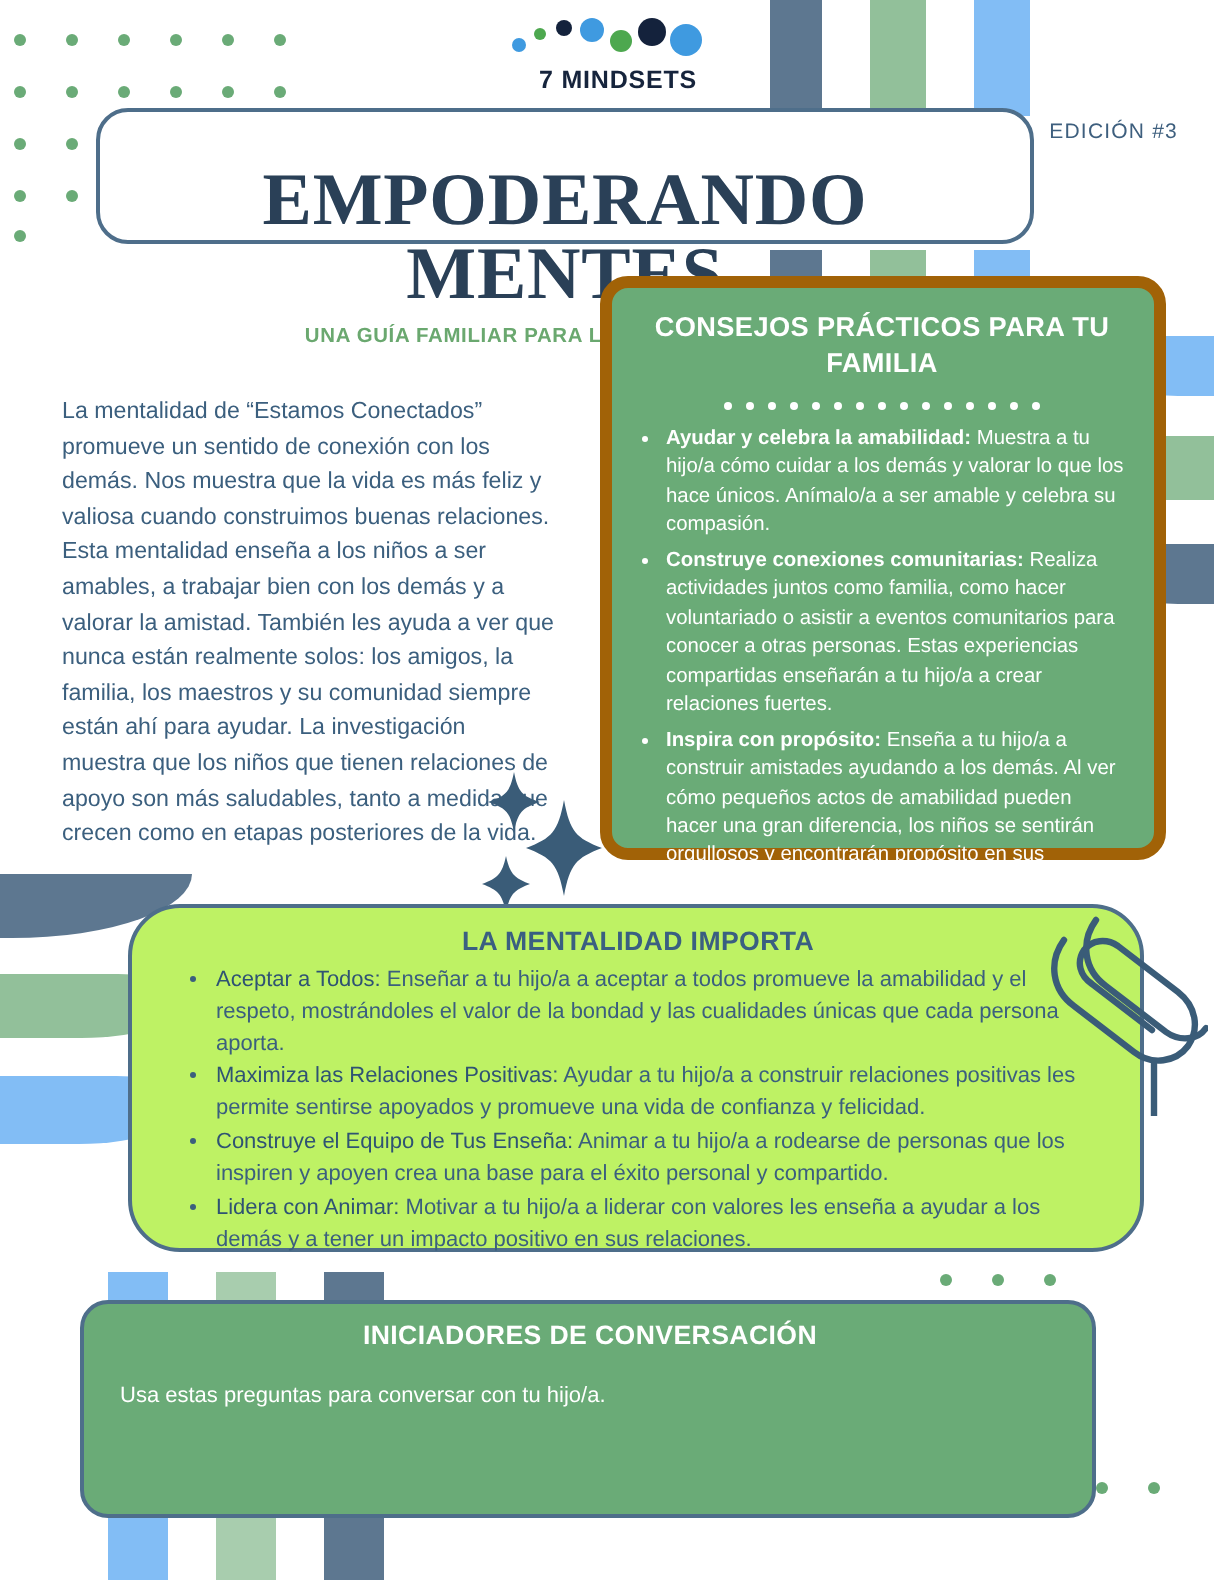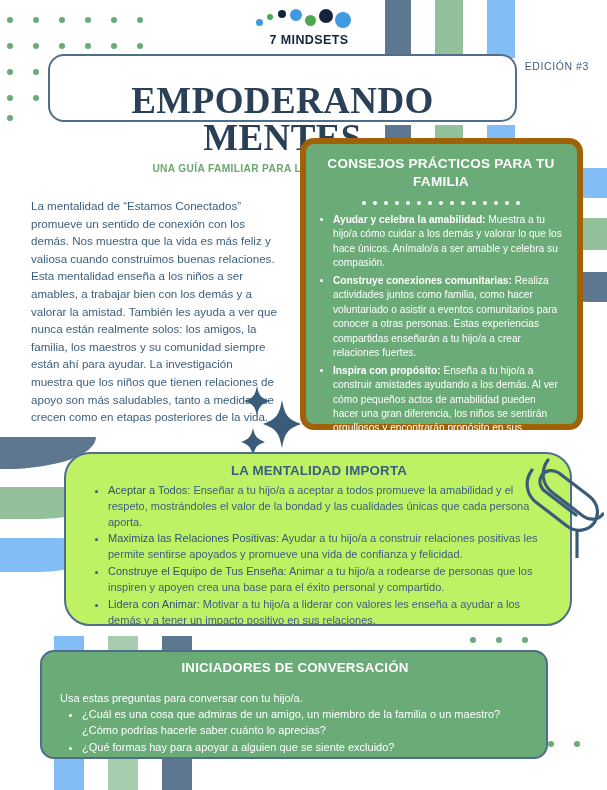--- a/index.html
+++ b/index.html
@@ -283,23 +283,19 @@
     <g fill="none" stroke="#3a5c78" stroke-width="3.2" stroke-linecap="round">
       <path d="M14 22 C6 33 8 47 19 55 L49 78 C58 85 70 83 76 75 C82 66 80 55 71 48 L41 25 C35 21 28 22 24 27 C20 33 22 40 28 44 L58 67"></path>
       <path d="M30 12 C22 23 24 37 35 45 L65 68 C72 73 81 72 85 66"></path>
       <line x1="59" y1="84" x2="59" y2="110"></line>
     </g>
   </svg>
 
   <div class="starters">
     <div class="starters-title">INICIADORES DE CONVERSACIÓN</div>
     <div class="starters-intro">Usa estas preguntas para conversar con tu hijo/a.</div>
-    <ul>
-      <li>¿Cuál es una cosa que admiras de un amigo, un miembro de la familia o un maestro? ¿Cómo podrías hacerle saber cuánto lo aprecias?</li>
-      <li>¿Qué formas hay para apoyar a alguien que se siente excluido?</li>
-    </ul>
   </div>
 
   <div class="deco" style="left:54px;top:759px;width:30px;height:31px;background:#82bdf5;"></div>
   <div class="deco" style="left:108px;top:759px;width:30px;height:31px;background:#a8cdae;"></div>
   <div class="deco" style="left:162px;top:759px;width:30px;height:31px;background:#5d7790;"></div>
 
 </div>
 
 </body></html>

